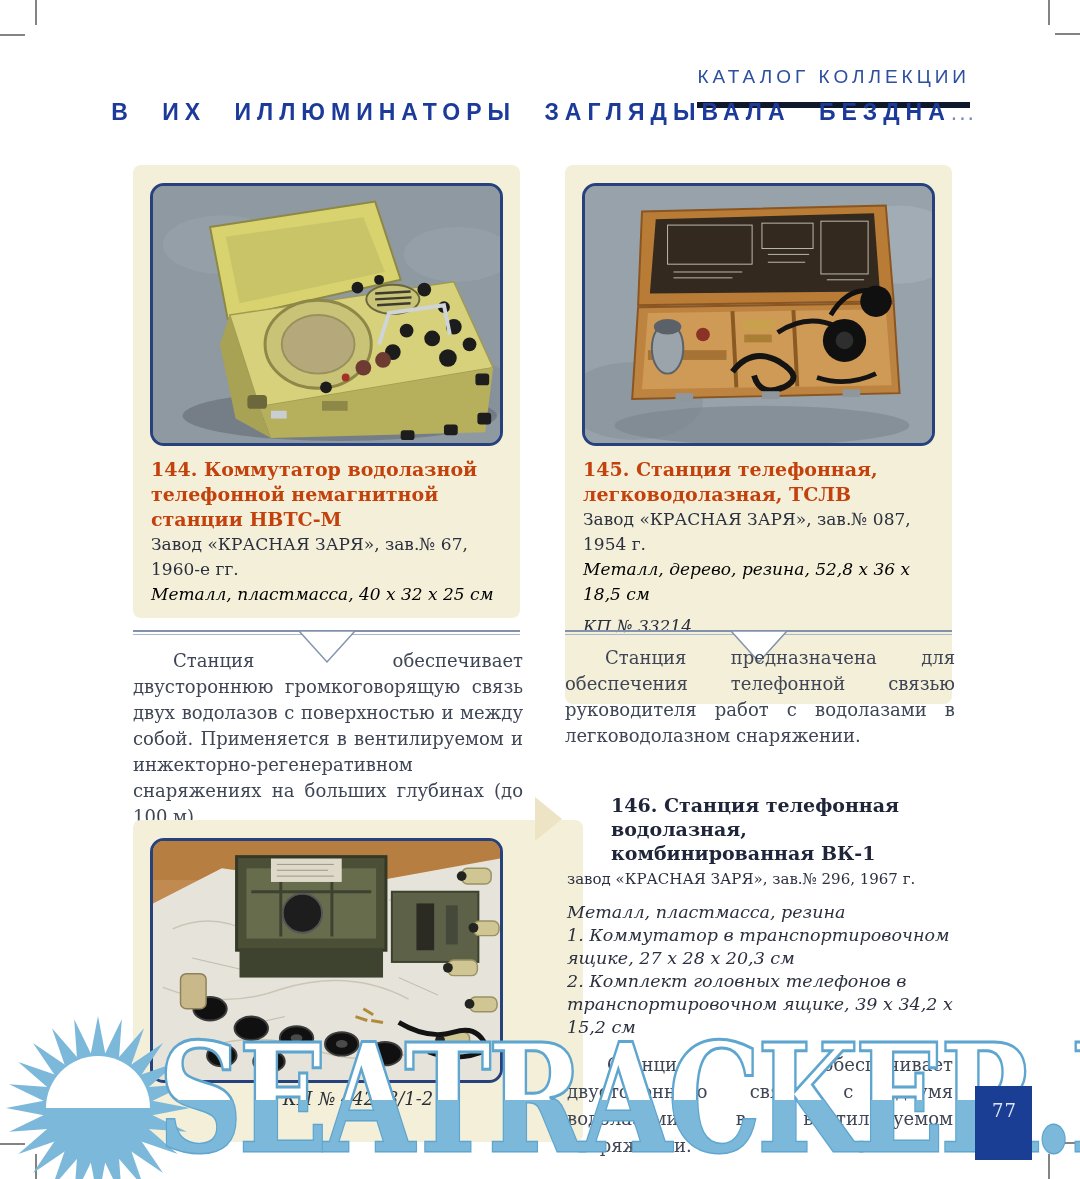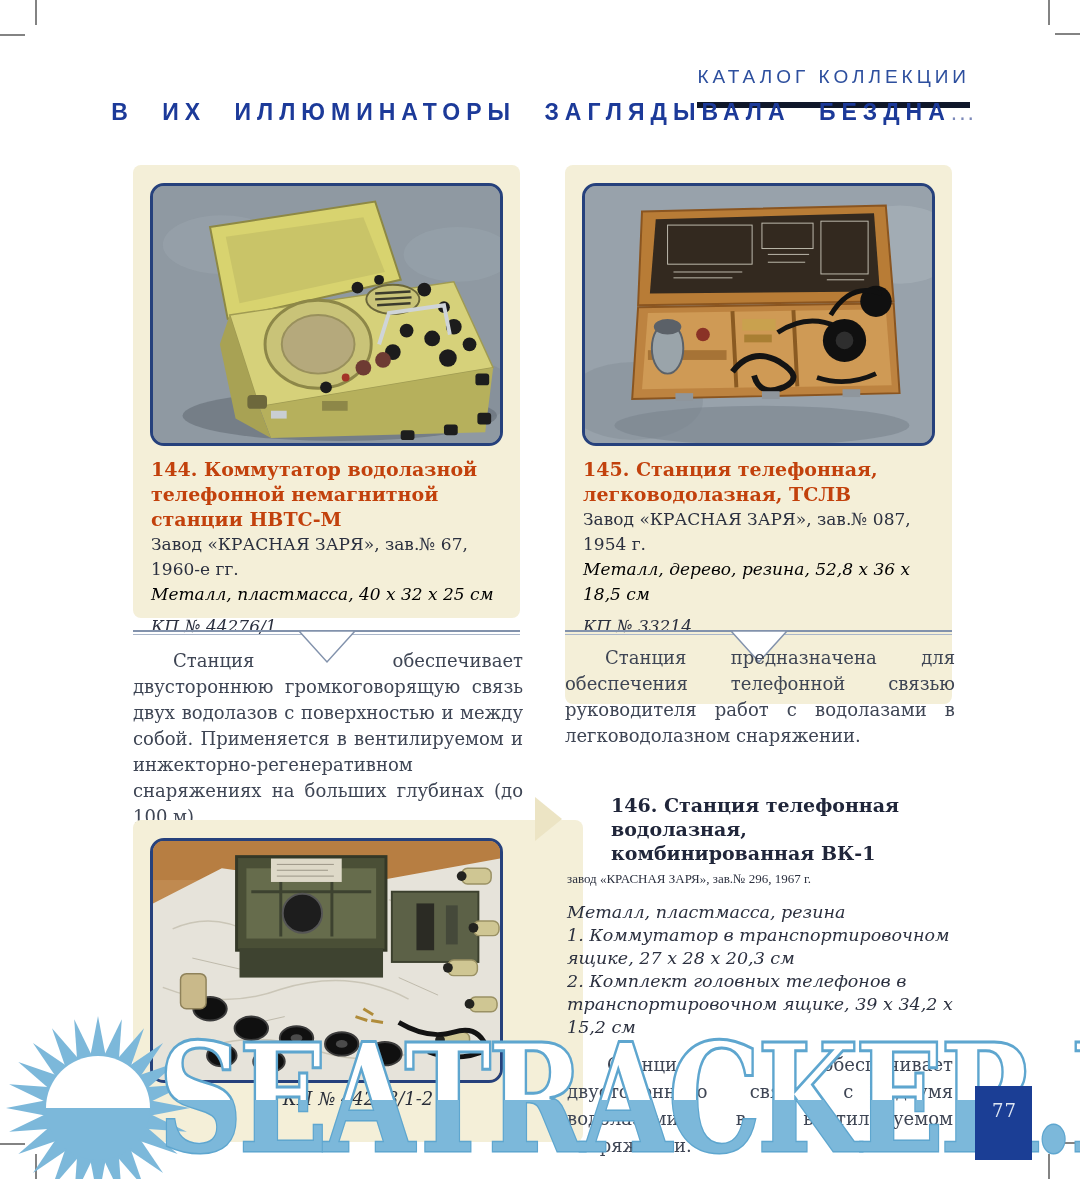--- a/index.html
+++ b/index.html
@@ -60,21 +60,21 @@
   .para145 { left:565px; top:645px; }
 
   
   .marker146 {
     position:absolute; left:535px; top:797px; width:0; height:0;
     border-top:22px solid transparent; border-bottom:22px solid transparent;
     border-left:27px solid #ece4c4;
   }
   .blk146 { position:absolute; left:567px; top:793px; width:386px; }
   .blk146 .t  { font-weight:bold; font-size:19px; line-height:24px; color:#20263a;margin-left:44px; }
-  .blk146 .m  { font-size:13px; line-height:24px; color:#2b303f; margin-top:2px;font-family:Liberation Serif, serif; }
+  .blk146 .m  { font-size:15px; line-height:24px; color:#2b303f; margin-top:2px; }
   .blk146 .it { font-style:italic; font-size:17.5px; line-height:23px; color:#2b303f; }
   .blk146 .mat { margin-top:10px; }
   .blk146 .desc {
     margin-top:12px; font-style:normal; font-size:18px; line-height:27px;
     text-align:justify; text-indent:40px; color:#3e4554;
   }
   .photo-caption {
     position:absolute; left:0; right:0; top:268px; text-align:center;
     font-style:italic; font-size:18px; color:#2a2f3a;
   }
@@ -155,21 +155,20 @@
         <rect x="330" y="232" width="14" height="12" rx="3" fill="#1d1d1d"></rect>
         <rect x="296" y="244" width="14" height="11" rx="3" fill="#1d1d1d"></rect>
         <rect x="252" y="250" width="14" height="10" rx="3" fill="#1d1d1d"></rect>
         <rect x="172" y="220" width="26" height="10" fill="#8d8748"></rect>
       </svg>
     </div>
     <div class="caption">
       <div class="cap-title">144. Коммутатор водолазной телефонной немагнитной станции НВТС-М</div>
       <div class="cap-line">Завод «КРАСНАЯ ЗАРЯ», зав.№ 67, 1960-е гг.</div>
       <div class="cap-italic">Металл, пластмасса, 40 х 32 х 25 см</div>
-      <div class="cap-inv">КП № 44276/1</div>
     </div>
   </div>
 
   <div class="card card145">
     <div class="photo">
       <svg viewBox="0 0 353 263" preserveAspectRatio="none">
         <rect width="353" height="263" fill="#98a2ab"></rect>
         <ellipse cx="50" cy="220" rx="70" ry="40" fill="#8a949d" opacity="0.7"></ellipse>
         <ellipse cx="320" cy="60" rx="60" ry="40" fill="#a6b0b8" opacity="0.7"></ellipse>
         <ellipse cx="180" cy="245" rx="150" ry="20" fill="#79838d" opacity="0.6"></ellipse>

